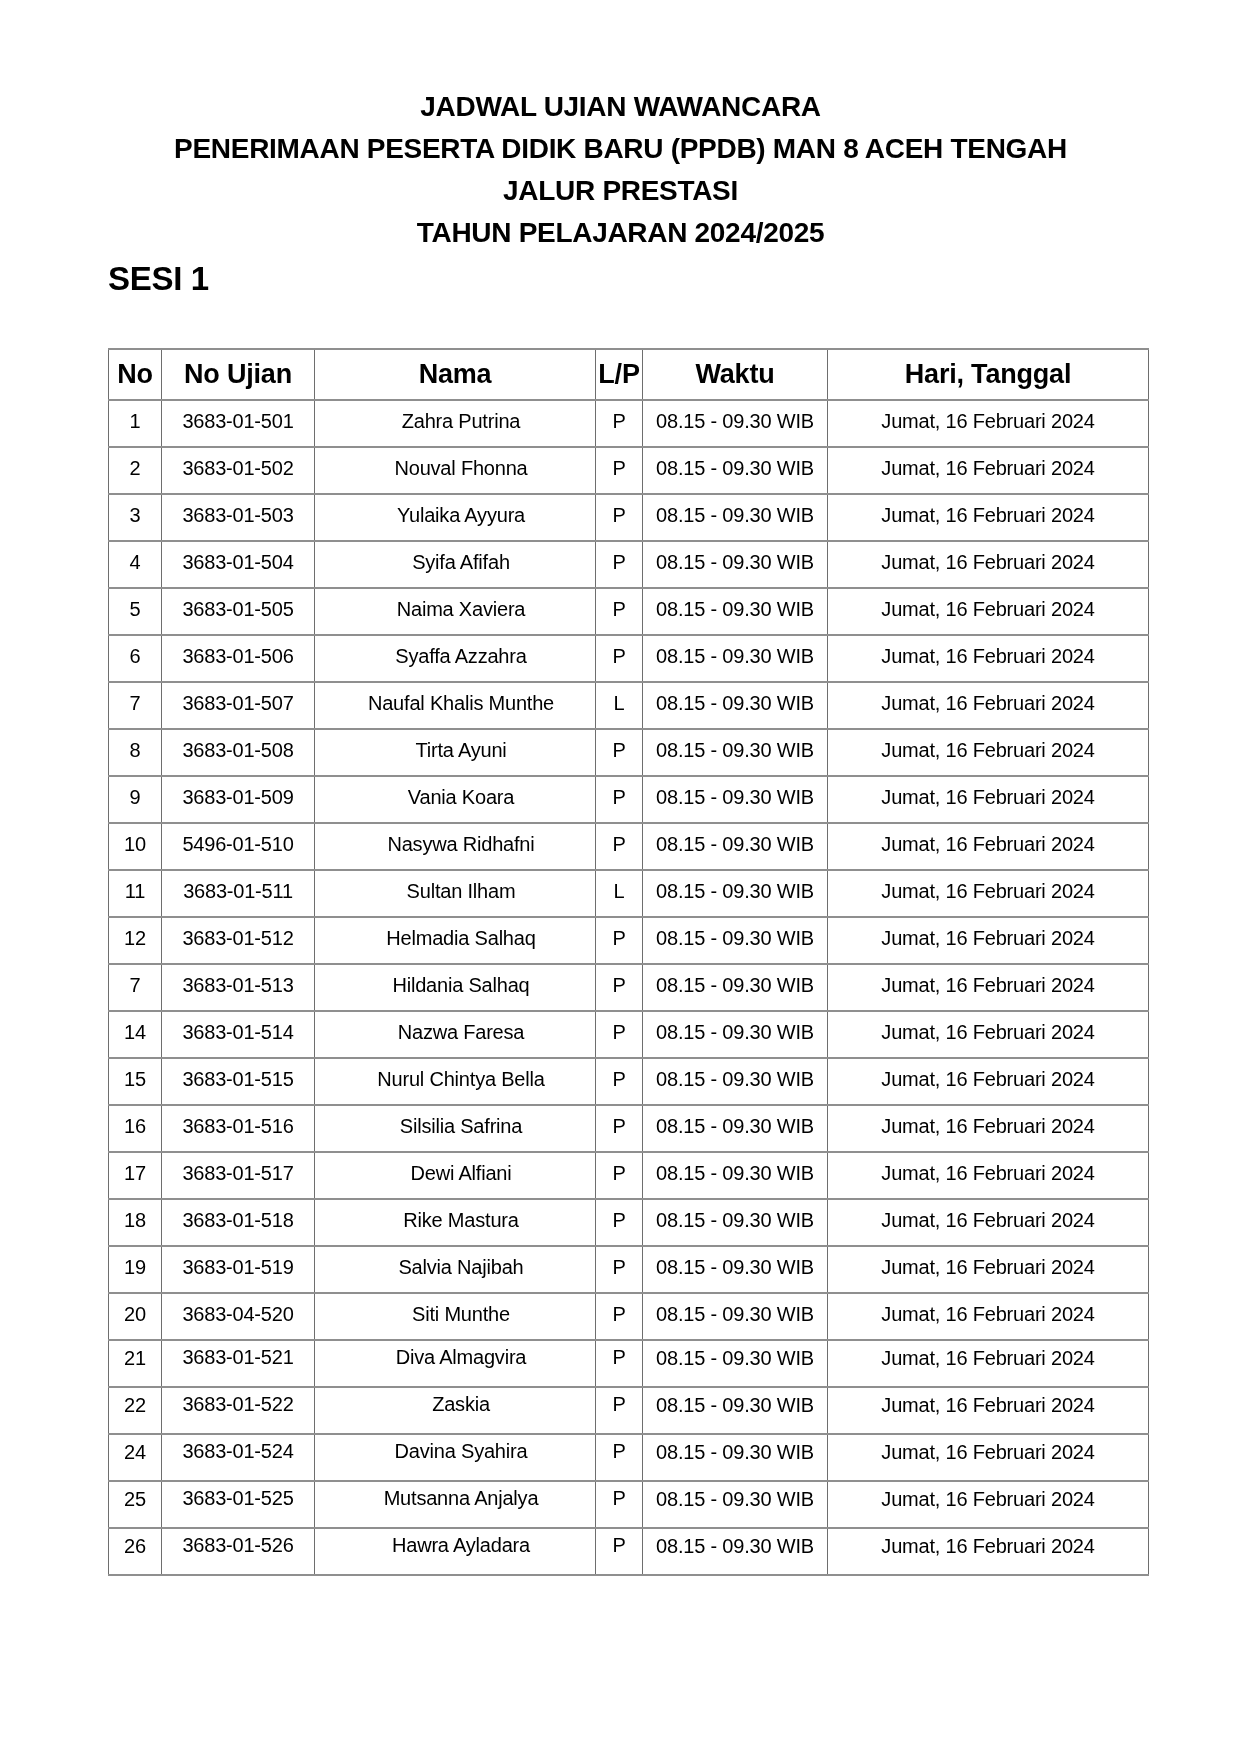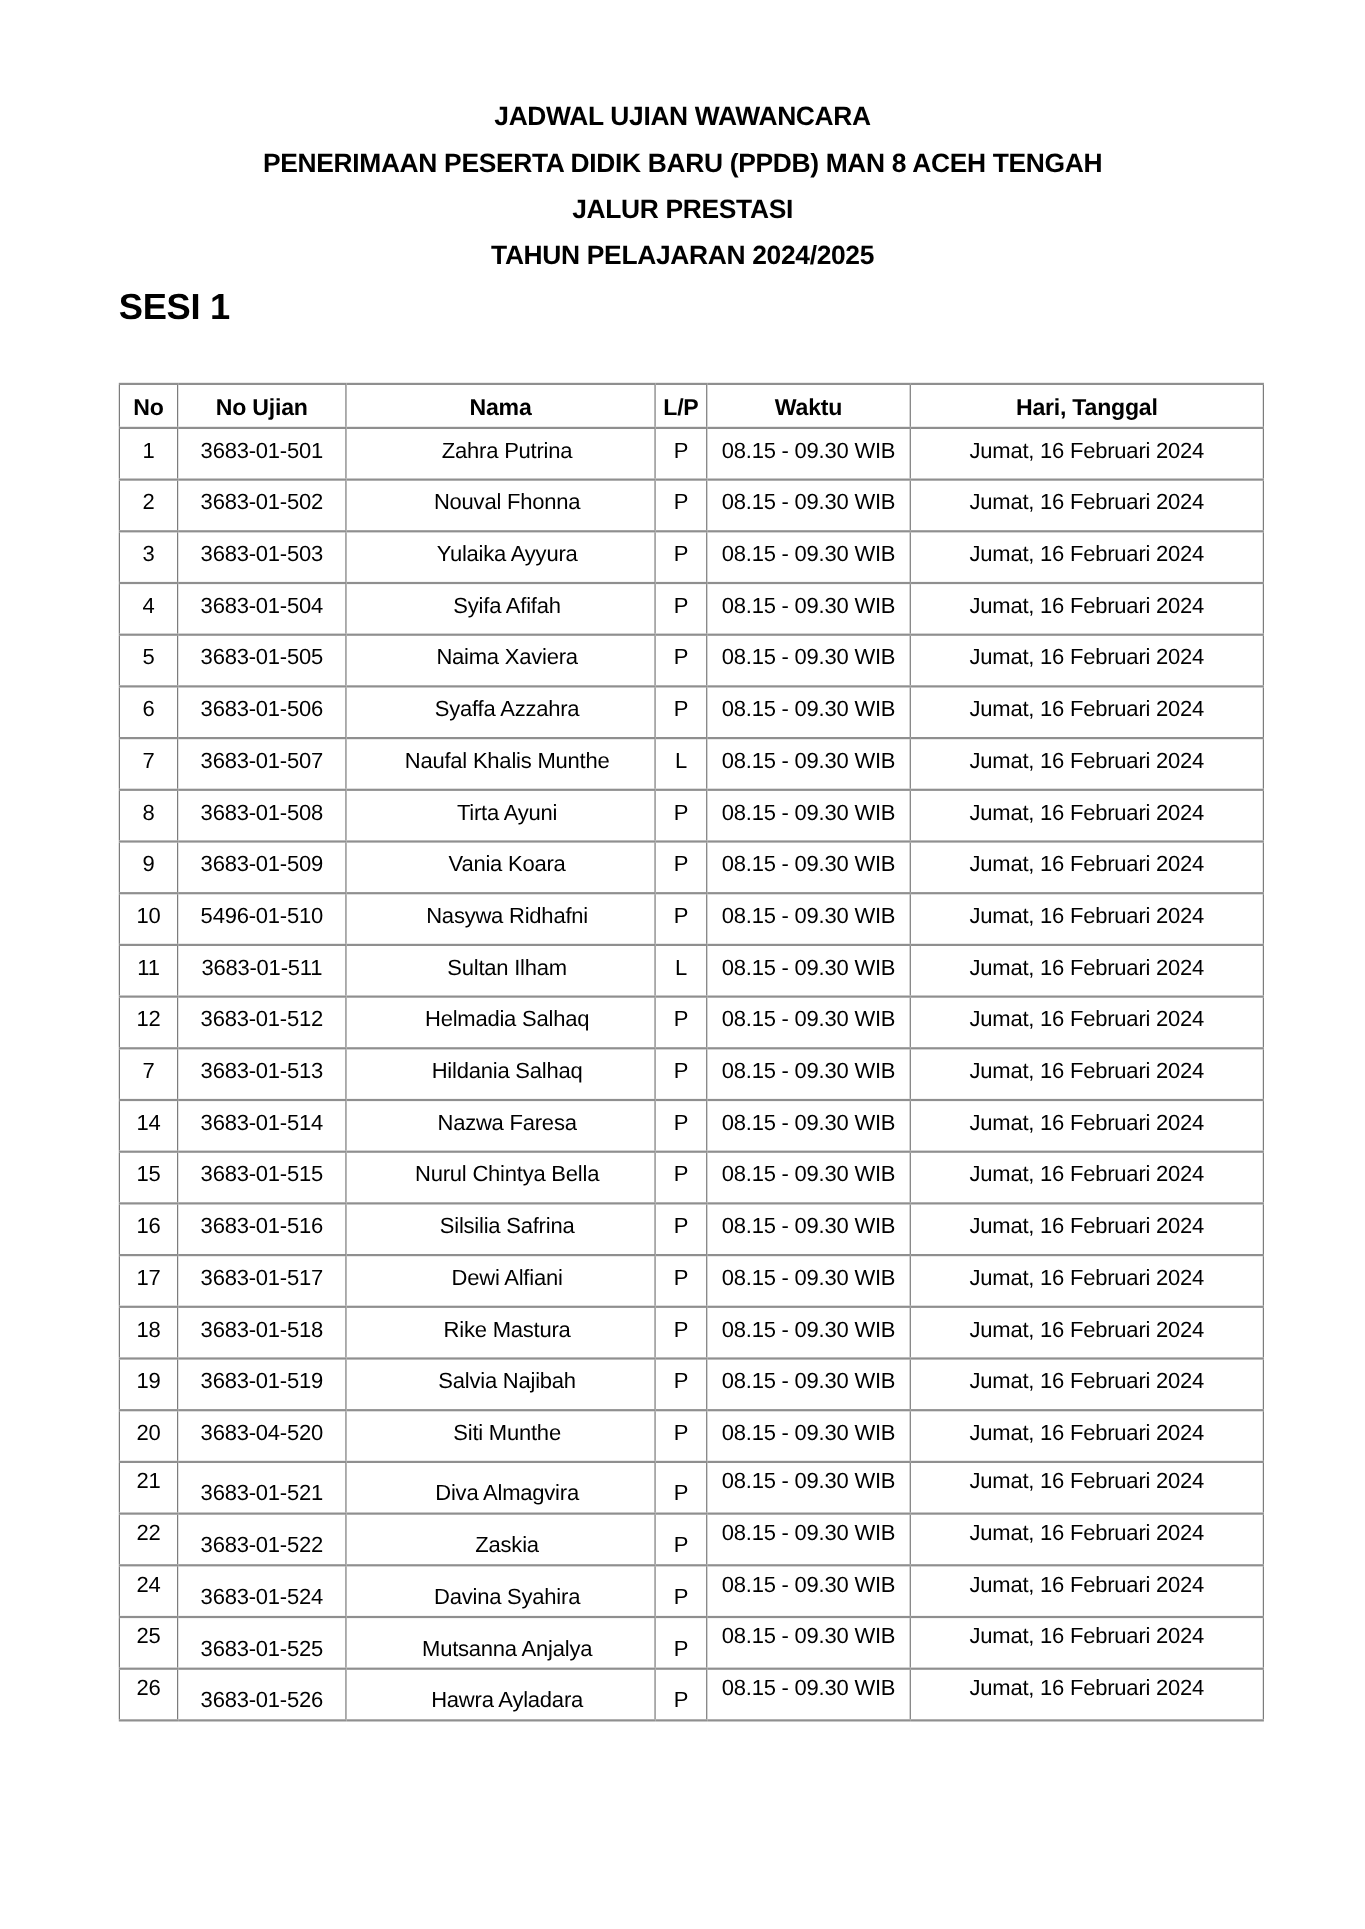--- a/index.html
+++ b/index.html
@@ -13,21 +13,21 @@
     height: 1754px;
     background: #ffffff;
     color: #000000;
     font-family: "Liberation Sans", "DejaVu Sans", sans-serif;
     overflow: hidden;
   }
   .titles {
     padding-top: 86px;
     text-align: center;
     font-weight: bold;
-    font-size: 24px;
+    font-size: 28px;
     line-height: 42px;
     letter-spacing: -0.3px;
   }
   .sesi {
     margin: 8px 0 0 108px;
     font-size: 33px;
     font-weight: bold;
     letter-spacing: -0.3px;
     line-height: 34px;
   }
@@ -41,43 +41,43 @@
   table.schedule td {
     border-left: 1px solid #6e6e6e;
     border-right: 1px solid #6e6e6e;
     border-top: 2px solid #8f8f8f;
     border-bottom: 2px solid #8f8f8f;
     overflow: hidden;
     white-space: nowrap;
     box-sizing: border-box;
   }
   table.schedule th {
-    height: 40px;
-    font-size: 21px;
+    height: 51px;
+    font-size: 27px;
     font-weight: bold;
     text-align: center;
     vertical-align: top;
     padding-top: 9px;
     letter-spacing: -0.2px;
   }
   table.schedule td {
     height: 47px;
     font-size: 20px;
     text-align: center;
     vertical-align: top;
     padding-top: 9px;
     letter-spacing: -0.2px;
   }
   table.schedule td.c-nama {
     text-align: center;
     padding-left: 13px;
   }
   
   tr.v2 td.g-top { padding-top: 6px; }
-  tr.v2 td.g-mid { padding-top: 17px; }
+  tr.v2 td.g-mid { padding-top: 5px; }
 </style>
 </head>
 <body>
 
 <div class="page">
 
   <header class="titles">
     <div>JADWAL UJIAN WAWANCARA</div>
     <div>PENERIMAAN PESERTA DIDIK BARU (PPDB) MAN 8 ACEH TENGAH</div>
     <div>JALUR PRESTASI</div>

